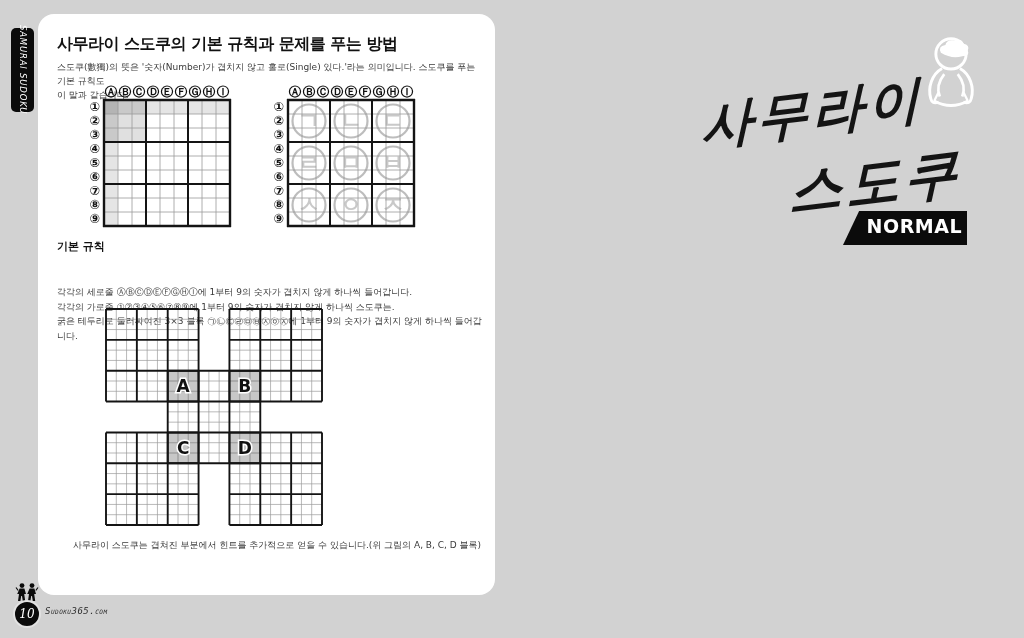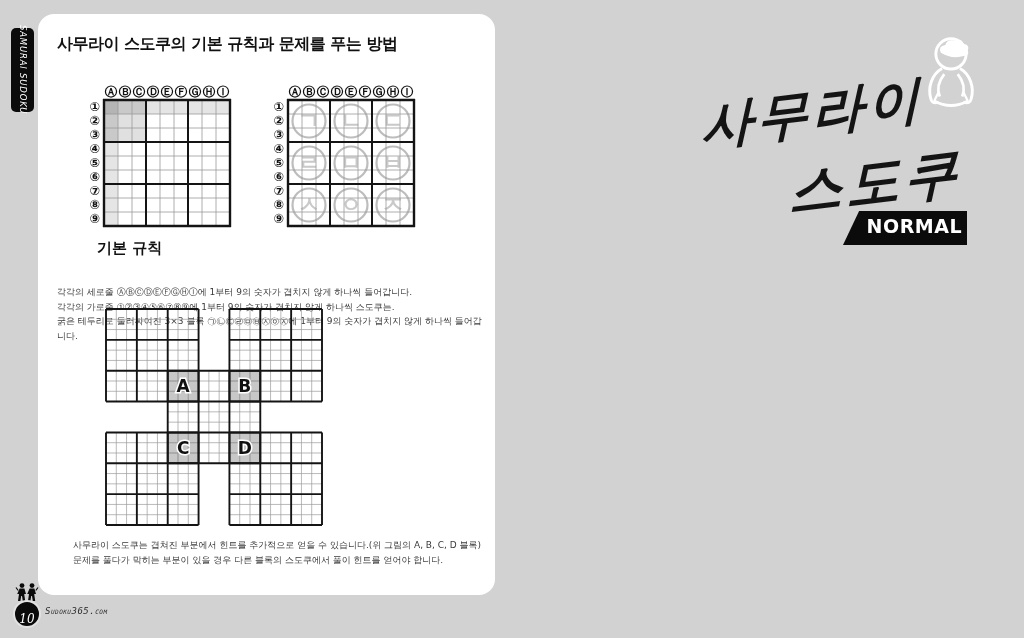--- a/index.html
+++ b/index.html
@@ -8,52 +8,56 @@
   .side-tab{position:absolute;left:11px;top:28px;width:23px;height:84px;background:#0b0b0b;
             border-radius:5px;display:flex;align-items:center;justify-content:center;}
   .side-tab span{writing-mode:vertical-rl;font-style:italic;font-size:8.5px;letter-spacing:.8px;
             color:#fff;white-space:nowrap;}
   .page{position:absolute;left:38px;top:14px;width:457px;height:581px;background:#ffffff;
         border-radius:16px;}
   .page-title{position:absolute;left:19px;top:20px;font-size:16px;font-weight:bold;letter-spacing:-.5px;}
   .intro{position:absolute;left:19px;top:46px;font-size:9px;line-height:14px;color:#3a3a3a;width:420px;}
   .figrow-left{position:absolute;left:48px;top:70px;}
   .figrow-right{position:absolute;left:232px;top:70px;}
-  .rules-head{position:absolute;left:19px;top:225px;font-size:15px;font-weight:bold;margin-left:40px;}
+  .rules-head{position:absolute;left:19px;top:225px;font-size:11px;font-weight:bold;}
   .rules{position:absolute;left:19px;top:239px;font-size:9px;line-height:14.5px;color:#3a3a3a;width:430px;margin-top:32px;}
   .samurai-wrap{position:absolute;left:66px;top:293px;}
   .footnote{position:absolute;left:19px;top:524px;font-size:9px;line-height:15px;color:#3a3a3a;width:430px;margin-left:16px;}
   .mascot{position:absolute;left:915px;top:36px;}
   .callig{position:absolute;font-weight:900;font-style:italic;color:#141414;white-space:nowrap;
           transform:rotate(-7deg) skewX(-6deg);letter-spacing:4px;}
   .callig.l1{left:700px;top:78px;font-size:52px;}
   .callig.l2{left:788px;top:146px;font-size:54px;}
   .normal-badge{position:absolute;left:843px;top:211px;width:124px;height:34px;background:#0b0b0b;
           clip-path:polygon(13% 0,100% 0,100% 100%,0 100%);display:flex;align-items:center;justify-content:flex-end;}
   .normal-badge span{color:#fff;font-weight:bold;font-size:19px;letter-spacing:.5px;line-height:1;
           padding:0 5px 4px 0;}
   .figures-icon{position:absolute;left:15px;top:583px;}
   .page-badge{position:absolute;left:13px;top:600px;width:28px;height:28px;background:#0b0b0b;border:2px solid #e2e2e2;
-          border-radius:50%;display:flex;align-items:flex-end;justify-content:center;box-sizing:border-box;}
+          border-radius:50%;display:flex;align-items:center;justify-content:center;box-sizing:border-box;}
   .page-badge span{color:#fff;font-size:12px;font-style:italic;font-family:"DejaVu Serif",serif;}
   .site-logo{position:absolute;left:45px;top:606px;font-family:"DejaVu Sans Mono","Liberation Mono",monospace;
           font-size:9px;color:#2a2a2a;font-variant:small-caps;letter-spacing:.5px;font-style:italic;}
 </style>
 </head>
 <body>
 
 <div class="stage">
 
   <div class="side-tab">
     <span>SAMURAI SUDOKU</span>
   </div>
 
   <div class="page">
     <div class="page-title">사무라이 스도쿠의 기본 규칙과 문제를 푸는 방법</div>
 
+    <div class="intro">
+      <div>스도쿠(數獨)의 뜻은 '숫자(Number)가 겹치지 않고 홀로(Single) 있다.'라는 의미입니다. 스도쿠를 푸는 기본 규칙도</div>
+      <div>이 말과 같습니다.</div>
+    </div>
 
     <div class="figrow-left" id="demoGridLeft"><svg width="146" height="146" viewBox="0 0 146 146">
           <rect x="18" y="16" width="126" height="14" fill="#000" fill-opacity="0.1"></rect>
           <rect x="18" y="16" width="14" height="126" fill="#000" fill-opacity="0.1"></rect>
           <rect x="18" y="16" width="42" height="42" fill="#000" fill-opacity="0.12"></rect>
           <line x1="32" y1="16" x2="32" y2="142" stroke="#9a9a9a" stroke-width="0.8"></line>
           <line x1="18" y1="30" x2="144" y2="30" stroke="#9a9a9a" stroke-width="0.8"></line>
           <line x1="46" y1="16" x2="46" y2="142" stroke="#9a9a9a" stroke-width="0.8"></line>
           <line x1="18" y1="44" x2="144" y2="44" stroke="#9a9a9a" stroke-width="0.8"></line>
           <line x1="74" y1="16" x2="74" y2="142" stroke="#9a9a9a" stroke-width="0.8"></line>
@@ -263,21 +267,20 @@
           <line x1="156.2857142857143" y1="63.71428571428572" x2="156.2857142857143" y2="156.2857142857143" stroke="#141414" stroke-width="1.9"></line>
           <line x1="63.71428571428572" y1="156.2857142857143" x2="156.2857142857143" y2="156.2857142857143" stroke="#141414" stroke-width="1.9"></line>
           <text x="79.14285714285715" y="85.14285714285715" text-anchor="middle" font-size="17" font-weight="bold" fill="#111" stroke="#fff" stroke-width="3" paint-order="stroke">A</text>
           <text x="140.85714285714286" y="85.14285714285715" text-anchor="middle" font-size="17" font-weight="bold" fill="#111" stroke="#fff" stroke-width="3" paint-order="stroke">B</text>
           <text x="79.14285714285715" y="146.85714285714286" text-anchor="middle" font-size="17" font-weight="bold" fill="#111" stroke="#fff" stroke-width="3" paint-order="stroke">C</text>
           <text x="140.85714285714286" y="146.85714285714286" text-anchor="middle" font-size="17" font-weight="bold" fill="#111" stroke="#fff" stroke-width="3" paint-order="stroke">D</text>
         </svg></div>
 
     <div class="footnote">
       <div>사무라이 스도쿠는 겹쳐진 부분에서 힌트를 추가적으로 얻을 수 있습니다.(위 그림의 A, B, C, D 블록)</div>
-      <div>문제를 풀다가 막히는 부분이 있을 경우 다른 블록의 스도쿠에서 풀이 힌트를 얻어야 합니다.</div>
     </div>
   </div>
 
   <div class="mascot">
     <svg width="72" height="74" viewBox="0 0 64 66">
       <circle cx="32" cy="16" r="13.5" fill="none" stroke="#fff" stroke-width="2.6"></circle>
       <path d="M23,15 q-3,-6 4,-7 q1,-5 8,-4 q7,-2 8,3 q6,1 4,6 q2,5 -5,5 q-9,3 -19,-3 z" fill="#fff"></path>
       <path d="M24,29 C15,34 11,46 14,56 q1,5 7,3" fill="none" stroke="#fff" stroke-width="2.6"></path>
       <path d="M40,29 C49,34 53,46 50,56 q-1,5 -7,3" fill="none" stroke="#fff" stroke-width="2.6"></path>
       <path d="M26,34 q-8,10 -4,20 M38,34 q8,10 4,20" fill="none" stroke="#fff" stroke-width="2.4"></path>

